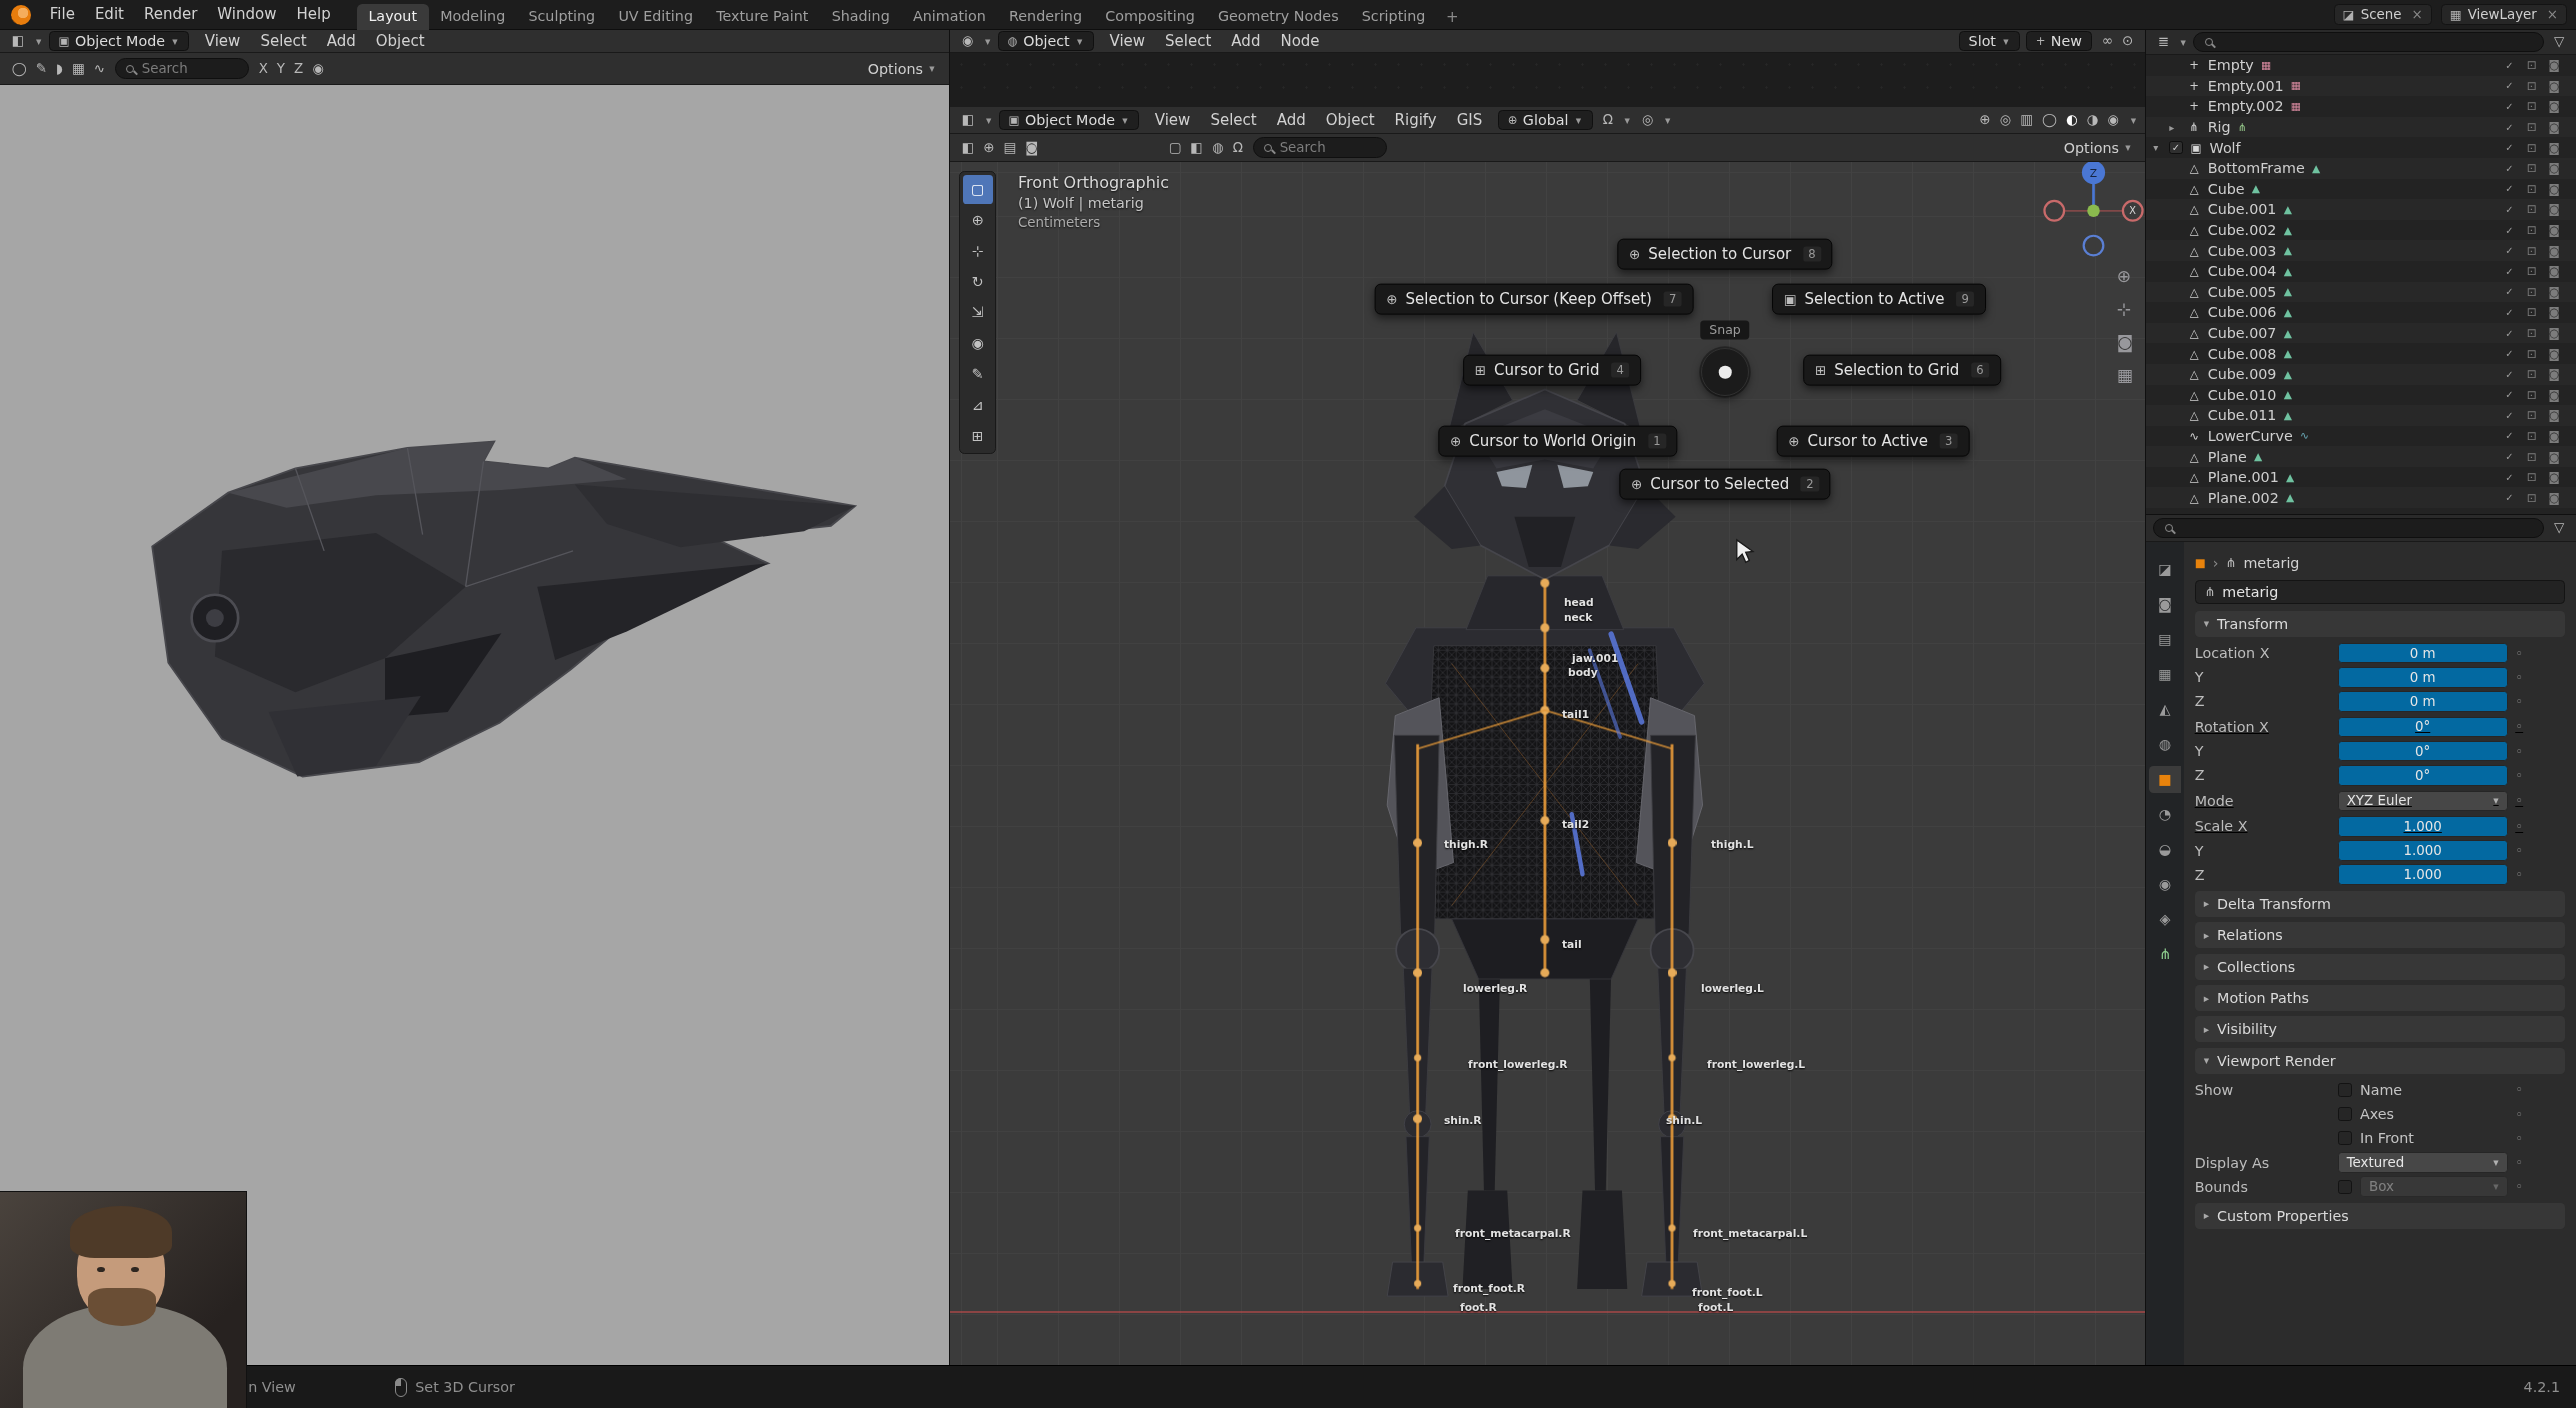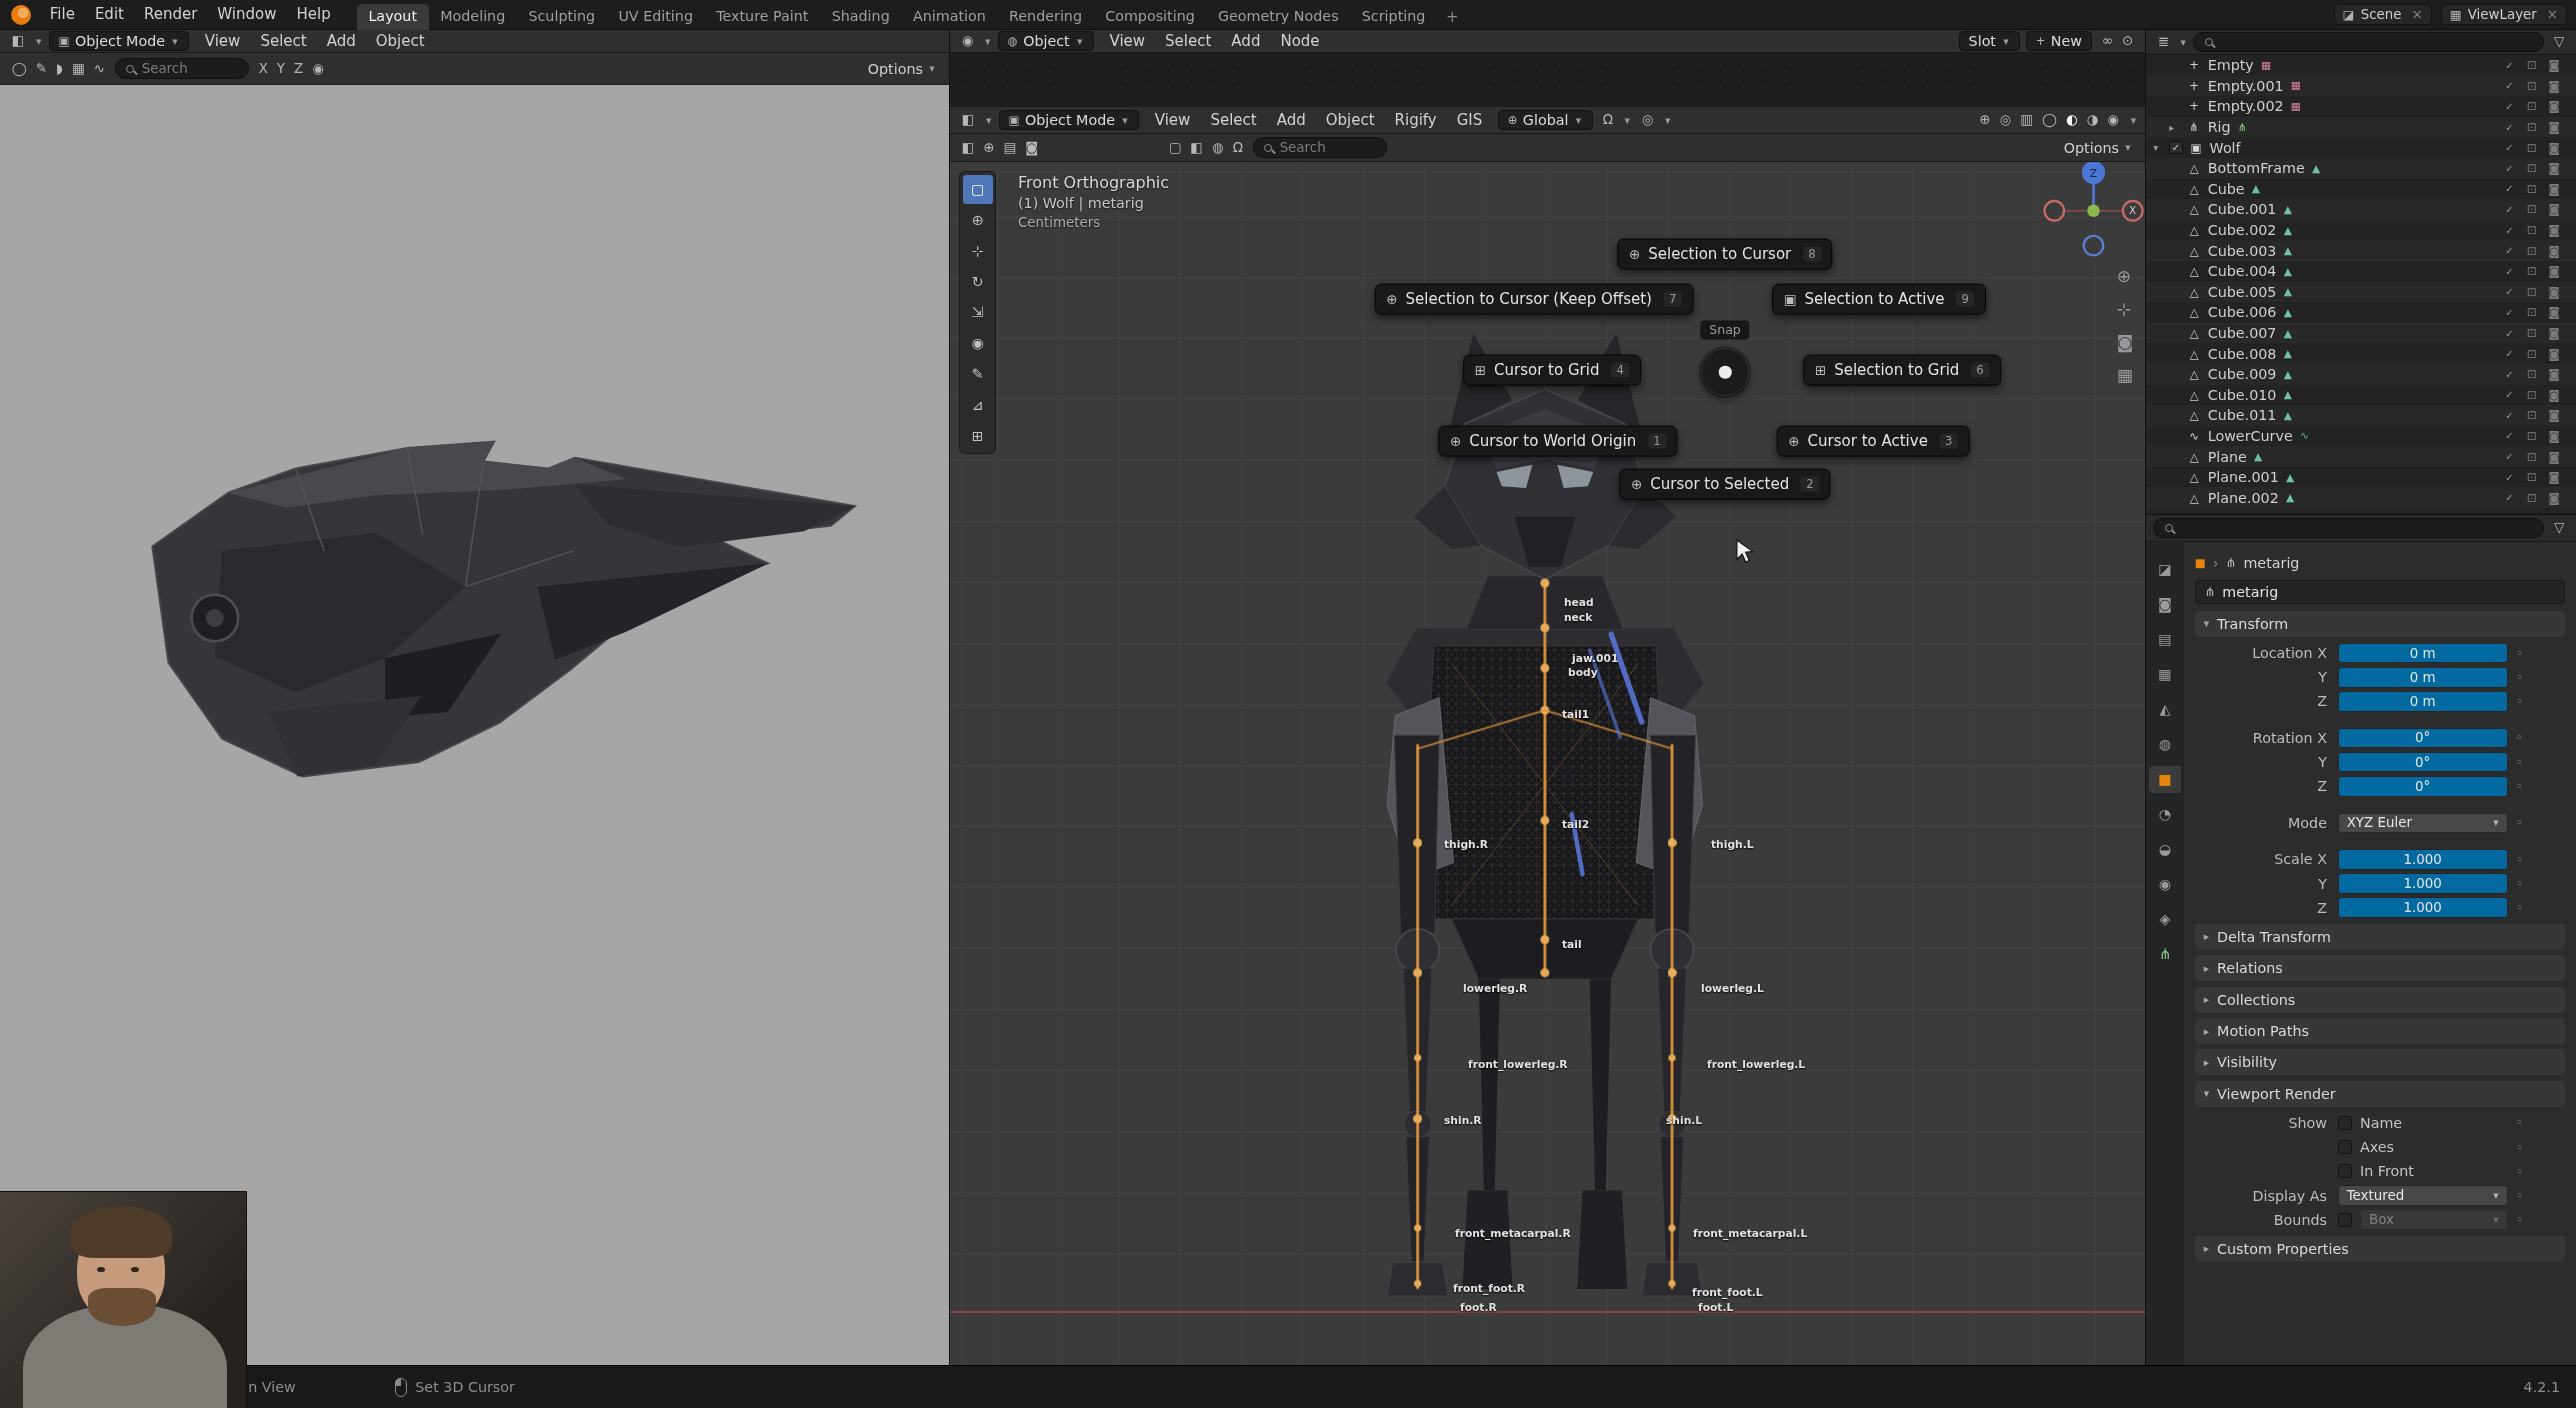--- a/index.html
+++ b/index.html
@@ -146,22 +146,22 @@
   .bc-obj { color:#e8830c; font-size:11.6px; }
   .bc-sep { color:#8a8a8a; }
   .bc-arm { color:#bdbdbd; font-size:12.5px; }
   .name-field { display:flex; align-items:center; gap:7.2px; height:24px; background:#232323;
     border:0.9px solid #141414; border-radius:4.5px; padding:0 9px; color:#e4e4e4; font-size:14.3px;
     margin:3.6px 0 7.2px; }
   .psection { height:26px; display:flex; align-items:center; gap:8px; background:#373737;
     border-radius:4.5px; margin:5.4px 0; padding:0 9px; color:#dadada; font-size:14.3px; }
   .psec-arrow { color:#a8a8a8; font-size:10.7px; }
   .prow { display:flex; align-items:center; height:21.5px; margin:2.7px 0; }
-  .prow.gap { margin-top:15px; }
-  .plabel { width:143px; text-align:right; padding-right:10.7px; color:#bdbdbd; font-size:14.3px; flex:none; white-space:nowrap; }
+  .prow.gap { margin-top:4px;text-decoration:underline; }
+  .plabel { width:143px; padding-right:10.7px; color:#bdbdbd; font-size:14.3px; flex:none; white-space:nowrap; }
   .pfield { width:170px; height:20.6px; background:#0369a1; border:0.9px solid #262626; border-radius:3.6px;
     display:flex; align-items:center; justify-content:center; color:#e6e6e6; font-size:13.4px; flex:none; }
   .pfield.dropdown { background:#474747; justify-content:space-between; padding:0 8px; }
   .pfield.dim { opacity:.45; }
   .pcaret { color:#b0b0b0; font-size:10.7px; }
   .pdot { width:23px; text-align:center; color:#808080; font-size:13.4px; flex:none; }
   .pcheckwrap { width:170px; display:flex; align-items:center; gap:8px; flex:none; }
   .pcheck { width:14.3px; height:14.3px; background:#262626; border:0.9px solid #131313; border-radius:2.7px; flex:none; }
   .pchecklabel { color:#c4c4c4; font-size:14.3px; }
   .pcheckwrap .pfield { flex:1; width:auto; }

